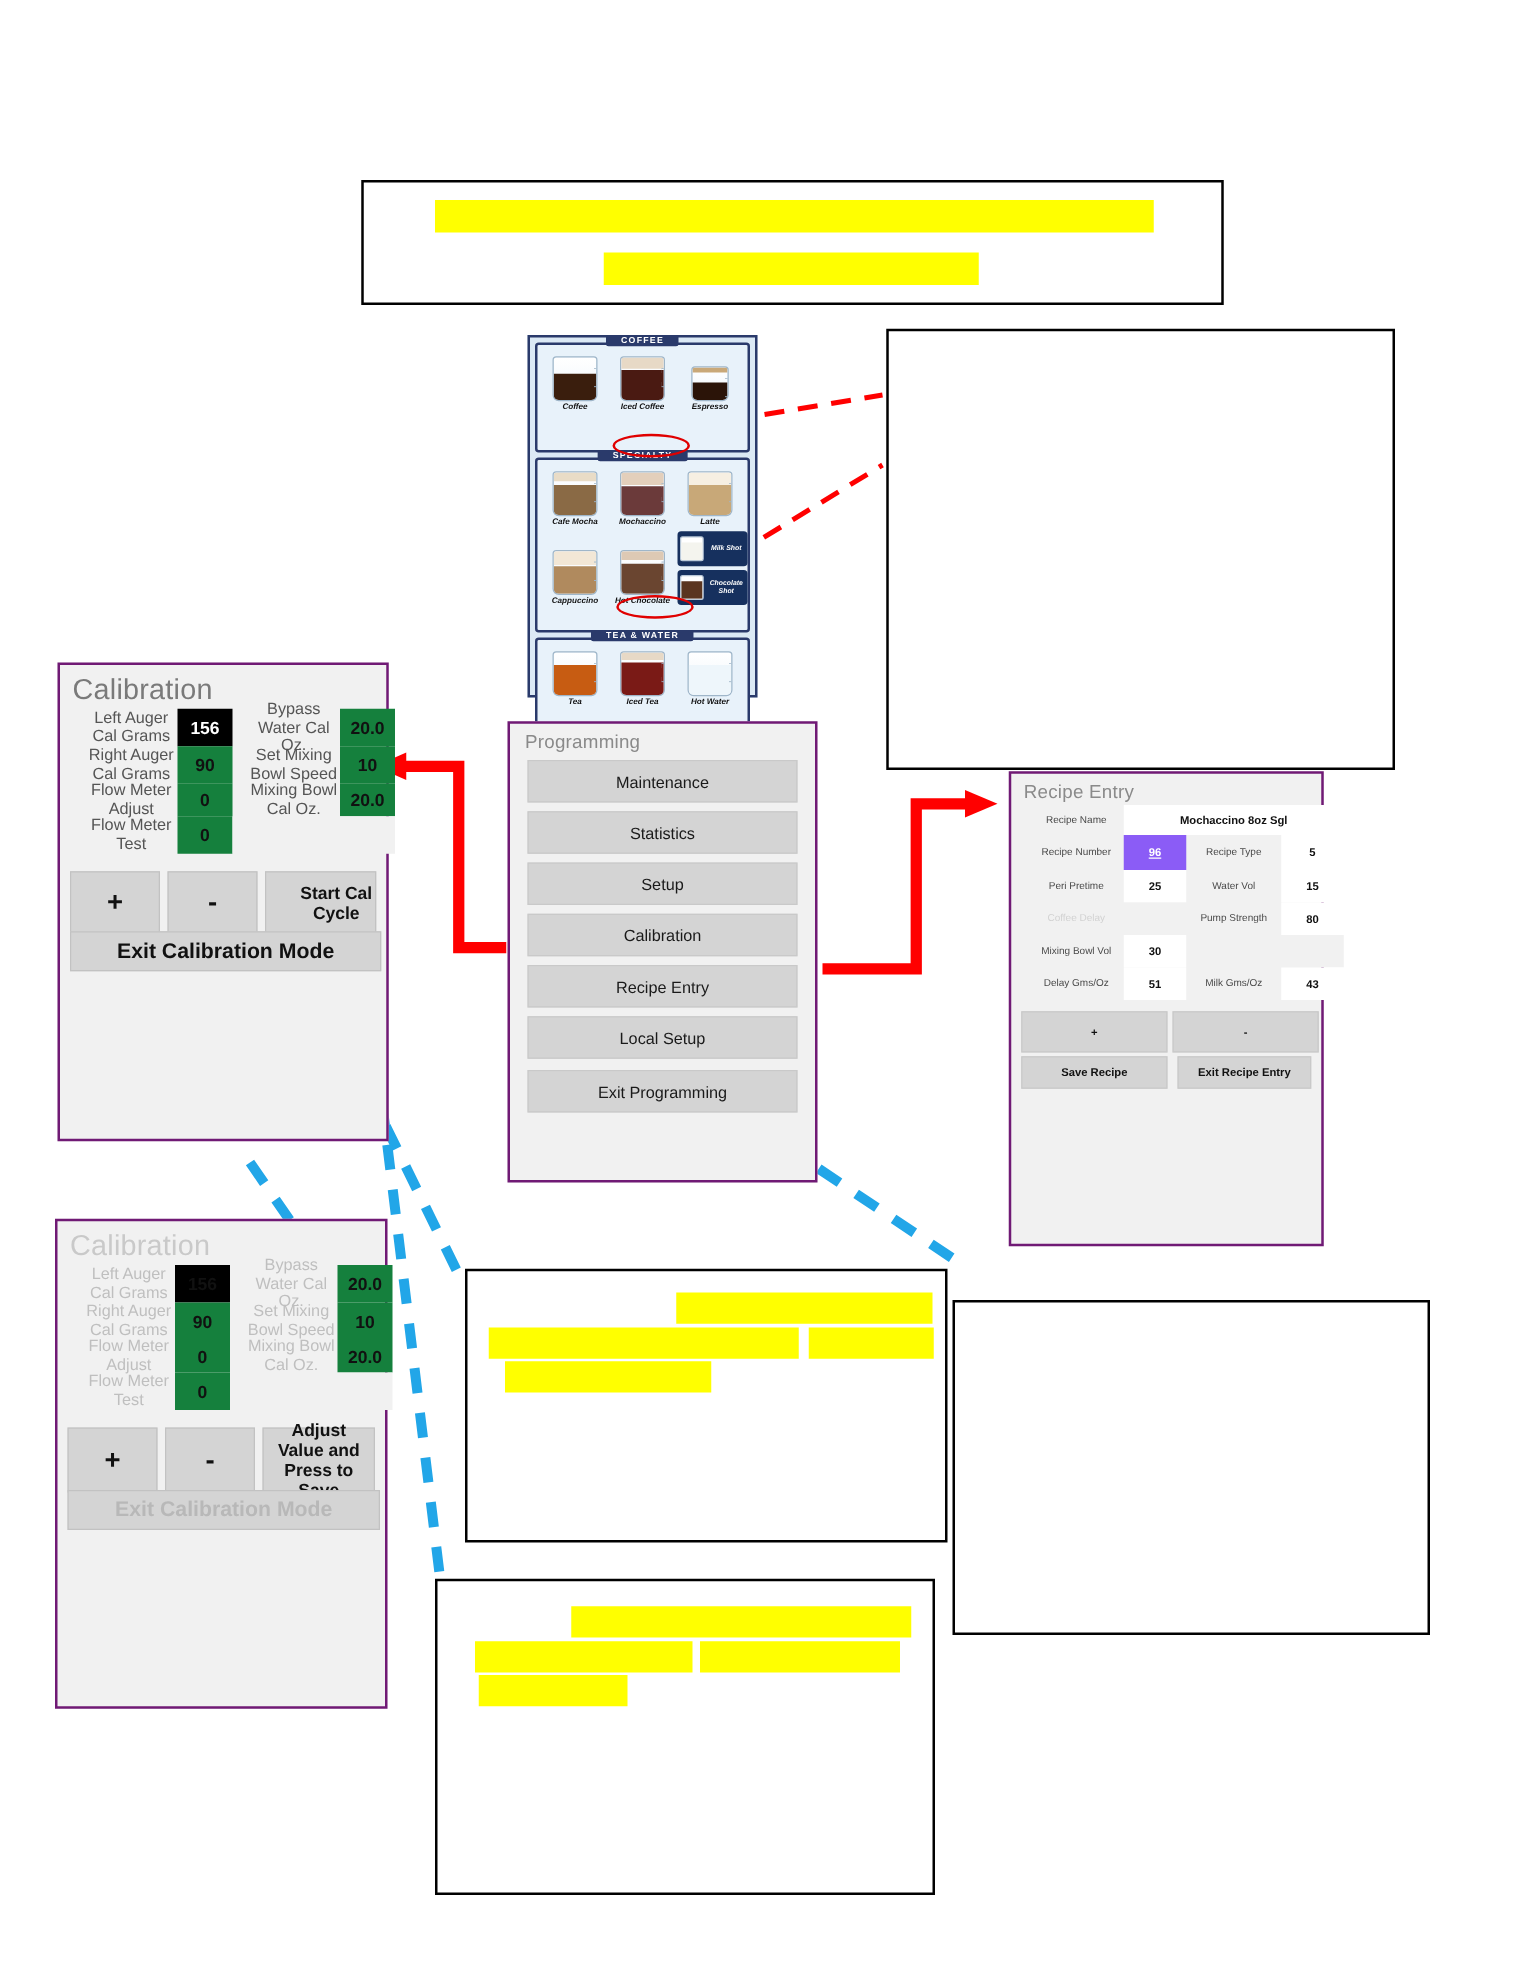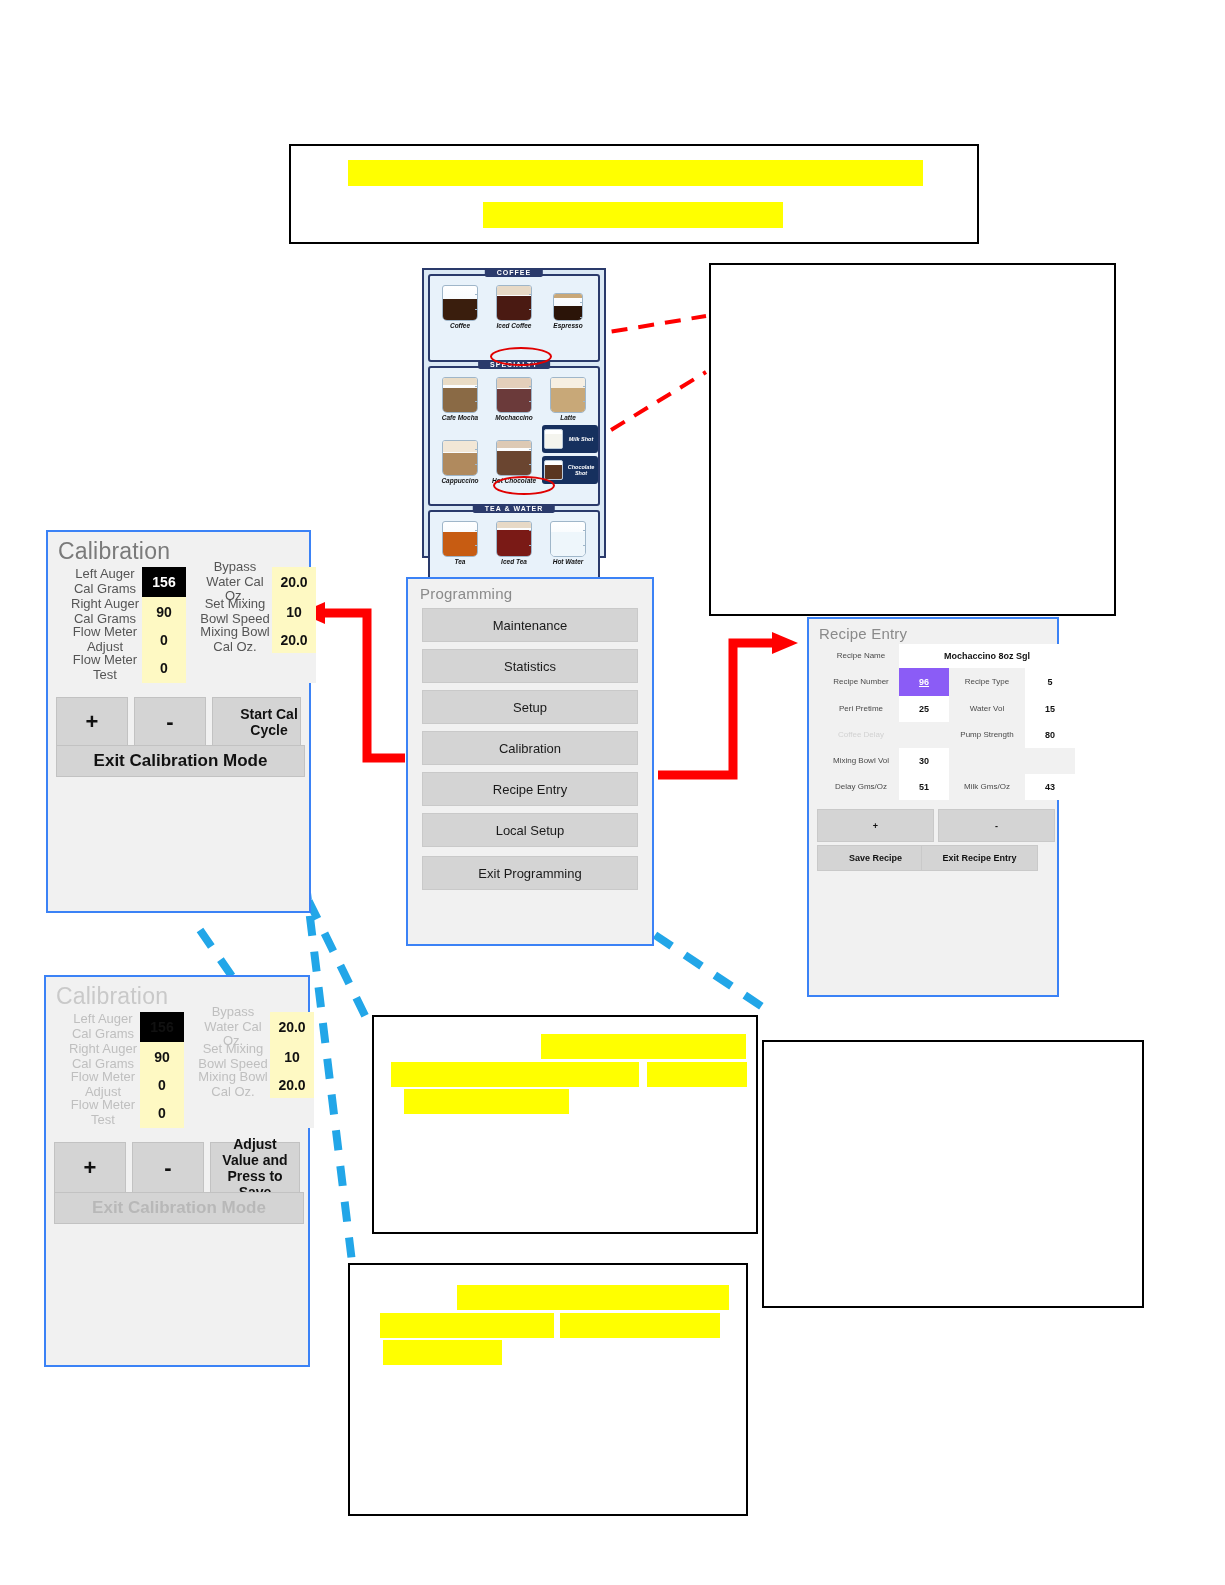--- a/index.html
+++ b/index.html
@@ -9,35 +9,35 @@
     -webkit-font-smoothing:antialiased;
   }
   .abs{position:absolute;box-sizing:border-box;}
 
   
   .callout{border:2px solid #000;background:#fff;}
   .hl{background:#ffff00;height:22px;}
 
   
   .screen{
-    background:#f1f1f1;border:2px solid #3b82f6;box-sizing:border-box;
+    background:#f1f1f1;border:2px solid #701a75;box-sizing:border-box;
   }
   .screen-title{
     font-size:23px;color:#7a7a7a;font-weight:400;letter-spacing:.2px;
     padding:6px 0 2px 10px;
   }
   .dim .screen-title{color:#c9c9c9;}
 
   
   .calgrid{display:grid;grid-template-columns:86px 44px 86px 44px;
            column-gap:0;align-items:stretch;padding:0 8px 0 8px;}
   .cal-lab{font-size:13px;color:#555;text-align:center;line-height:1.12;
            display:flex;align-items:center;justify-content:center;padding:2px 2px;margin-left:12px;}
   .dim .cal-lab{color:#bfbfbf;}
-  .cal-val{font-size:14px;font-weight:700;color:#111;background:#fef9c3;
+  .cal-val{font-size:14px;font-weight:700;color:#111;background:#15803d;
            display:flex;align-items:center;justify-content:center;}
   .cal-val.sel{background:#000;color:#fff;}
   .dim .cal-val{color:#111;}
 
   .btnrow{display:flex;gap:6px;padding:8px;}
   .btn{background:#d4d4d4;border:1px solid #c2c2c2;display:flex;
        align-items:center;justify-content:center;text-align:center;
        font-size:17px;font-weight:700;color:#111;}
   .btn.wide{flex:1;}
   .dim .btn{color:#111;}
@@ -315,21 +315,21 @@
 
     <div class="r-lab">Delay Gms/Oz</div>
     <div class="r-val">51</div>
     <div class="r-lab">Milk Gms/Oz</div>
     <div class="r-val">43</div>
   </div>
 
   <div class="abs rbtn" style="left:8px;top:190px;width:117px;height:33px;">+</div>
   <div class="abs rbtn" style="left:129px;top:190px;width:117px;height:33px;">-</div>
   <div class="abs rbtn" style="left:8px;top:226px;width:117px;height:26px;">Save Recipe</div>
-  <div class="abs rbtn" style="left:112px;top:226px;width:117px;height:26px;">Exit Recipe Entry</div>
+  <div class="abs rbtn" style="left:133px;top:226px;width:107px;height:26px;">Exit Recipe Entry</div>
 </div>
 
 <div class="abs screen dim" style="left:44px;top:975px;width:266px;height:392px;">
   <div class="screen-title">Calibration</div>
 
   <div class="calgrid" style="grid-template-rows:30px 30px 26px 30px;">
     <div class="cal-lab">Left Auger Cal Grams</div>
     <div class="cal-val sel">156</div>
     <div class="cal-lab">Bypass Water Cal Oz.</div>
     <div class="cal-val">20.0</div>

